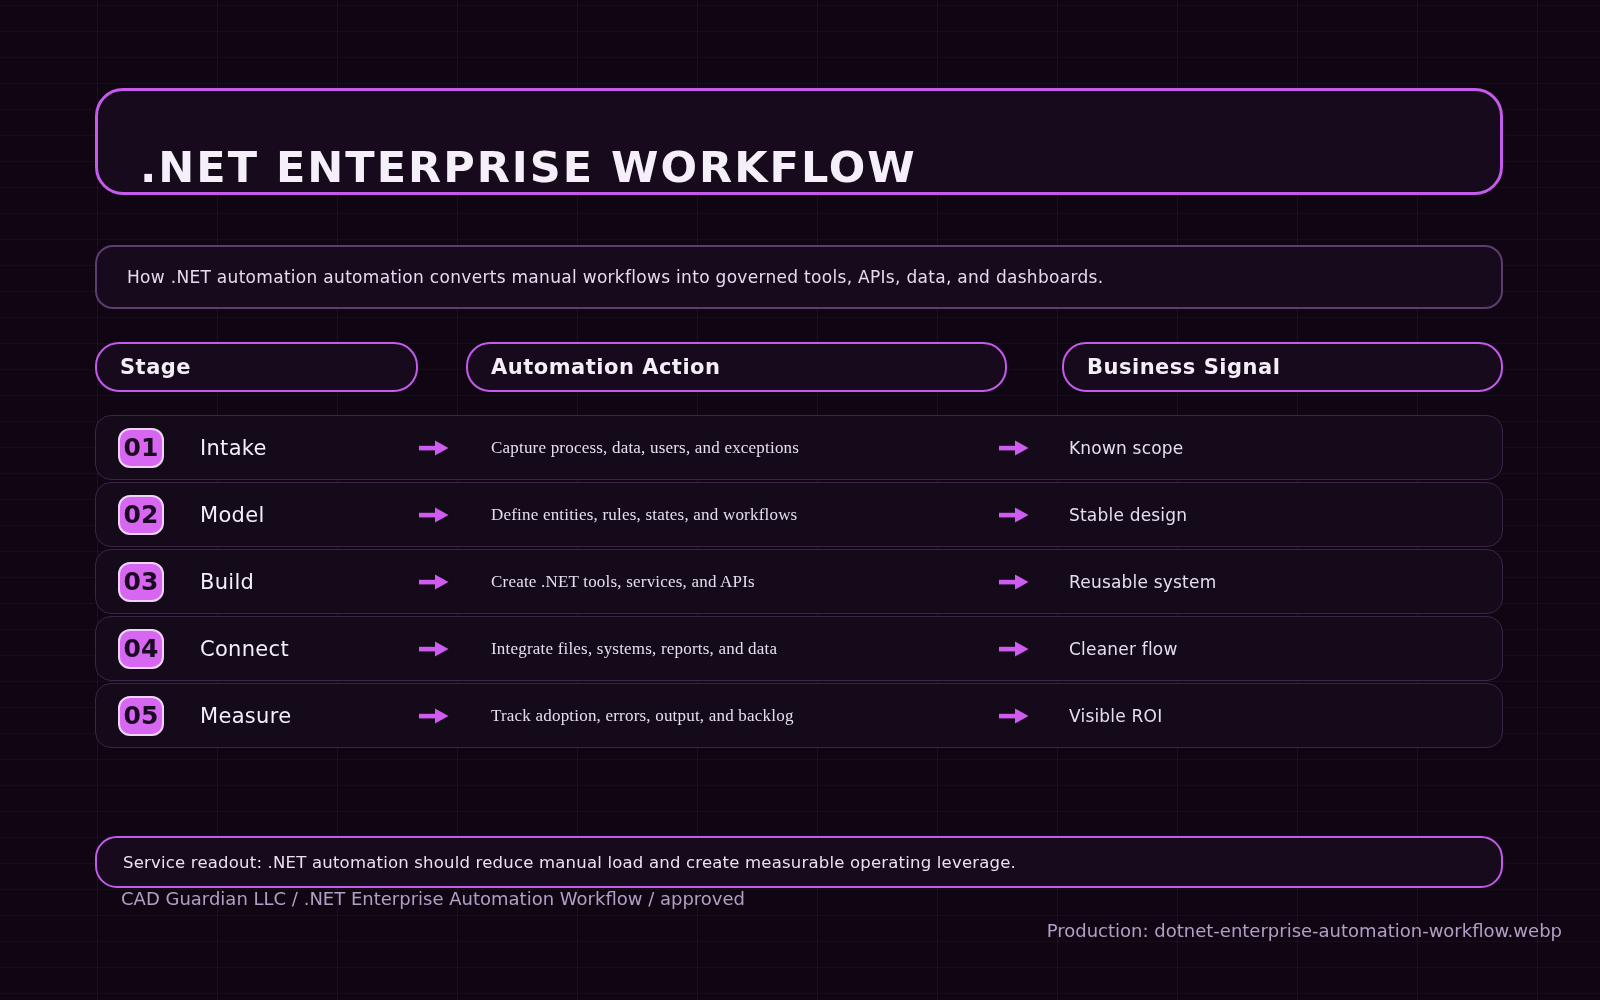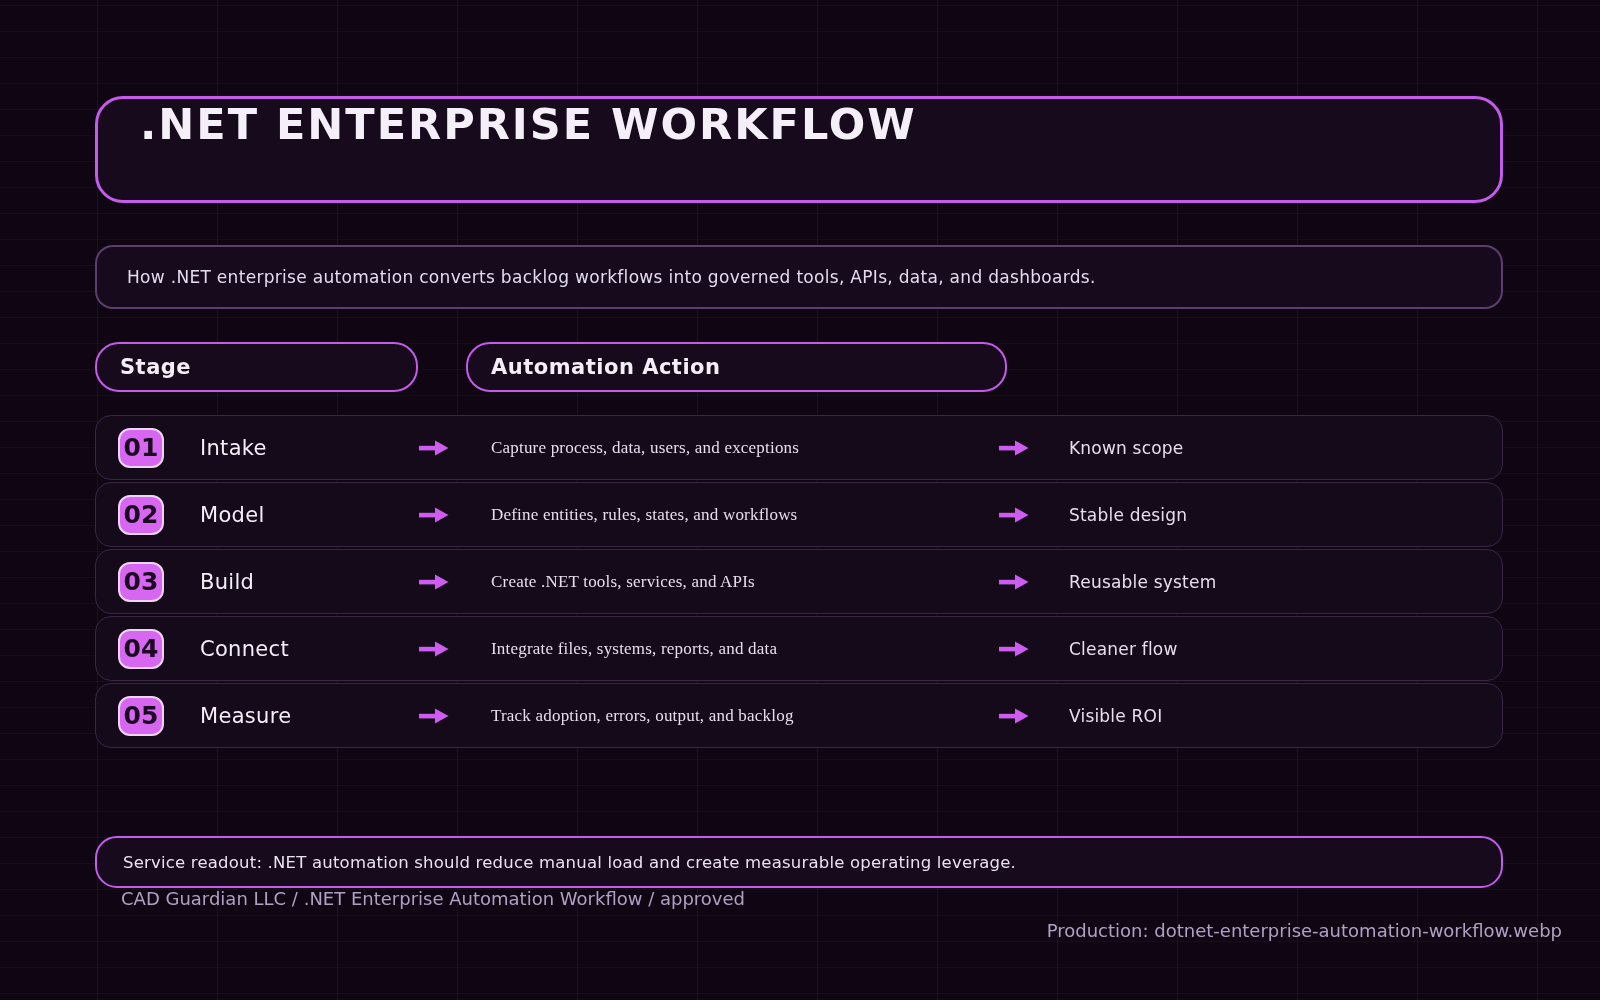--- a/index.html
+++ b/index.html
@@ -19,24 +19,24 @@
     background-size: 120px 100%, 100% 26px;
     background-position: 97px 0, 0 5px;
     overflow: hidden;
   }
   .box {
     position: absolute;
     box-sizing: border-box;
     background: #160a1c;
   }
   .title-box {
-    left: 95px; top: 96px; width: 1408px; height: 107px;
+    left: 95px; top: 88px; width: 1408px; height: 107px;
     border: 3px solid #c45bea;
     border-radius: 28px;
-    display: flex; align-items: flex-start;
+    display: flex; align-items: flex-end;
   }
   .title-box h1 {
     margin: 0 0 0 42px;
     font-size: 43px;
     font-weight: bold;
     letter-spacing: 2px;
     color: #f4eff8;
   }
   .subtitle-box {
     left: 95px; top: 245px; width: 1408px; height: 64px;
@@ -131,29 +131,32 @@
 </head>
 <body>
 
 <div class="page">
 
   <div class="box title-box">
     <h1>.NET ENTERPRISE WORKFLOW</h1>
   </div>
 
   <div class="box subtitle-box">
-    <span>How .NET enterprise automation converts backlog workflows into governed tools, APIs, data, and dashboards.</span>
+    <span>How .NET automation automation converts manual workflows into governed tools, APIs, data, and dashboards.</span>
   </div>
 
   <div class="col-header col-stage">
     <span>Stage</span>
   </div>
   <div class="col-header col-action">
     <span>Automation Action</span>
   </div>
+  <div class="col-header col-signal">
+    <span>Business Signal</span>
+  </div>
 
   <div class="rows-container">
   <div class="wrow">
     <div class="num-badge">
       <span>01</span>
     </div>
     <span class="stage-name">Intake</span>
     <span class="arrow1">
       <svg class="arrow-svg" width="30" height="16" viewBox="0 0 30 16">
         <rect x="0" y="5.8" width="17" height="4.6" fill="#cf5cf0"></rect>

